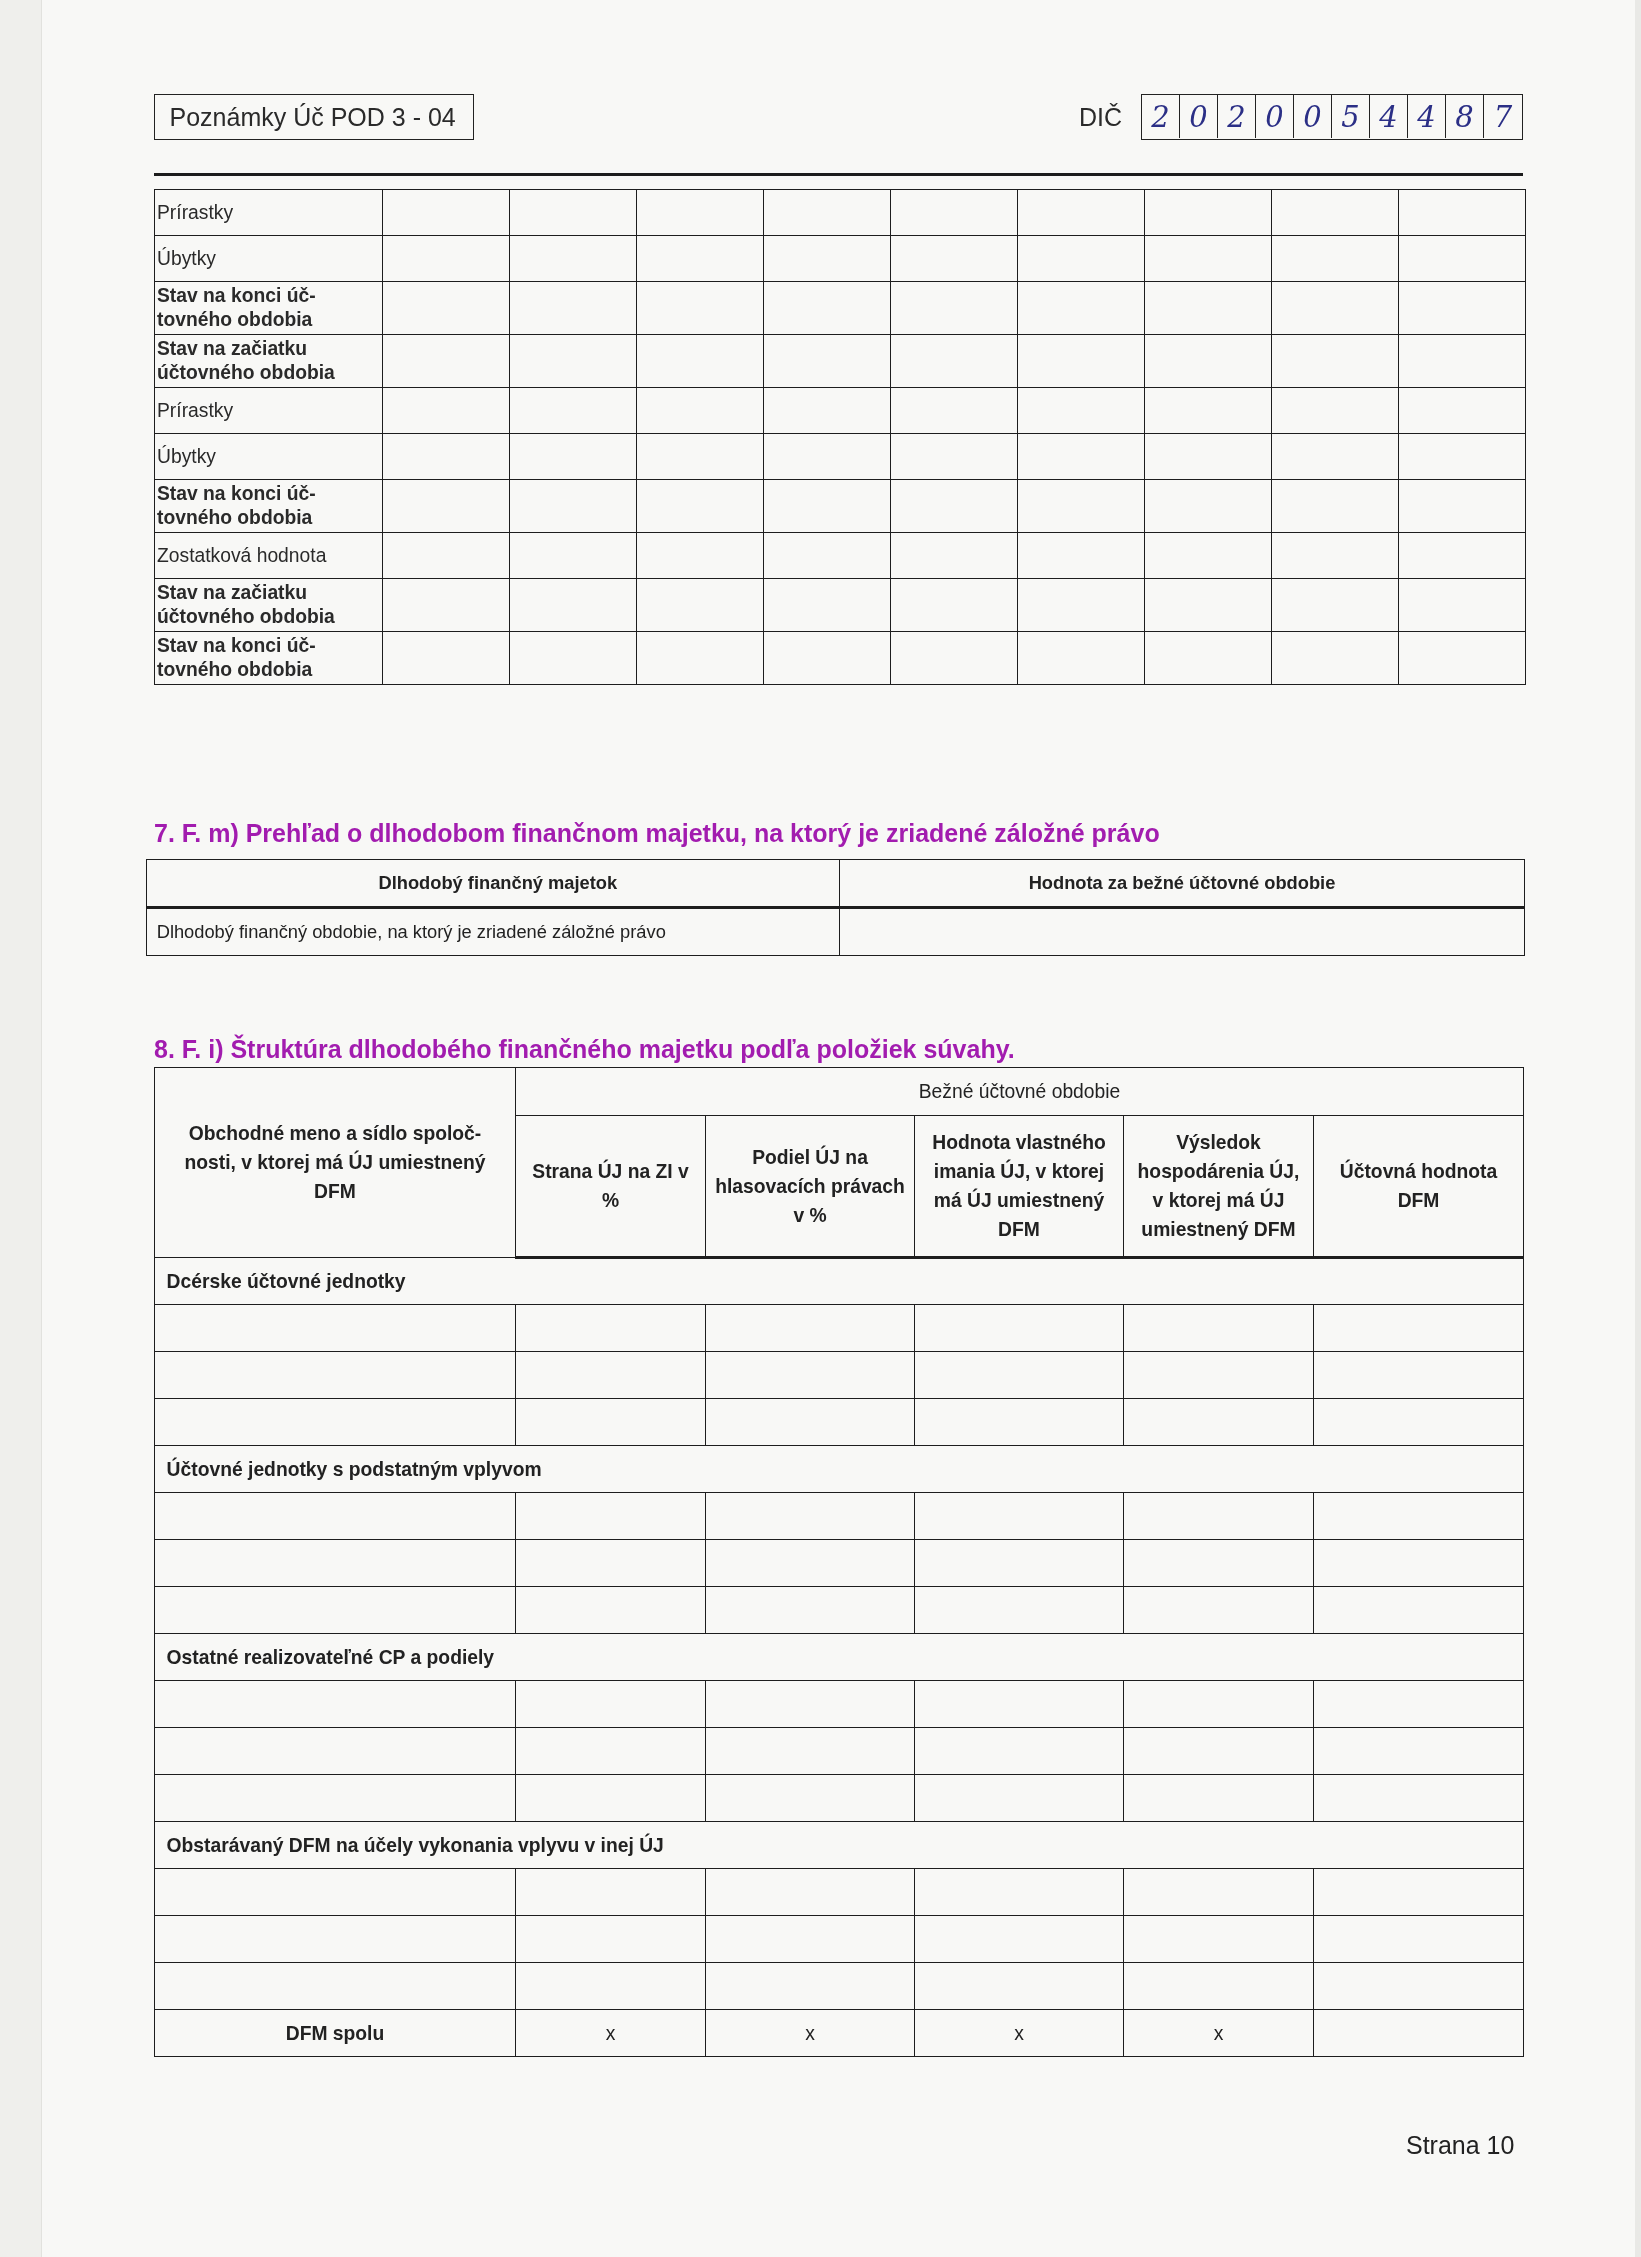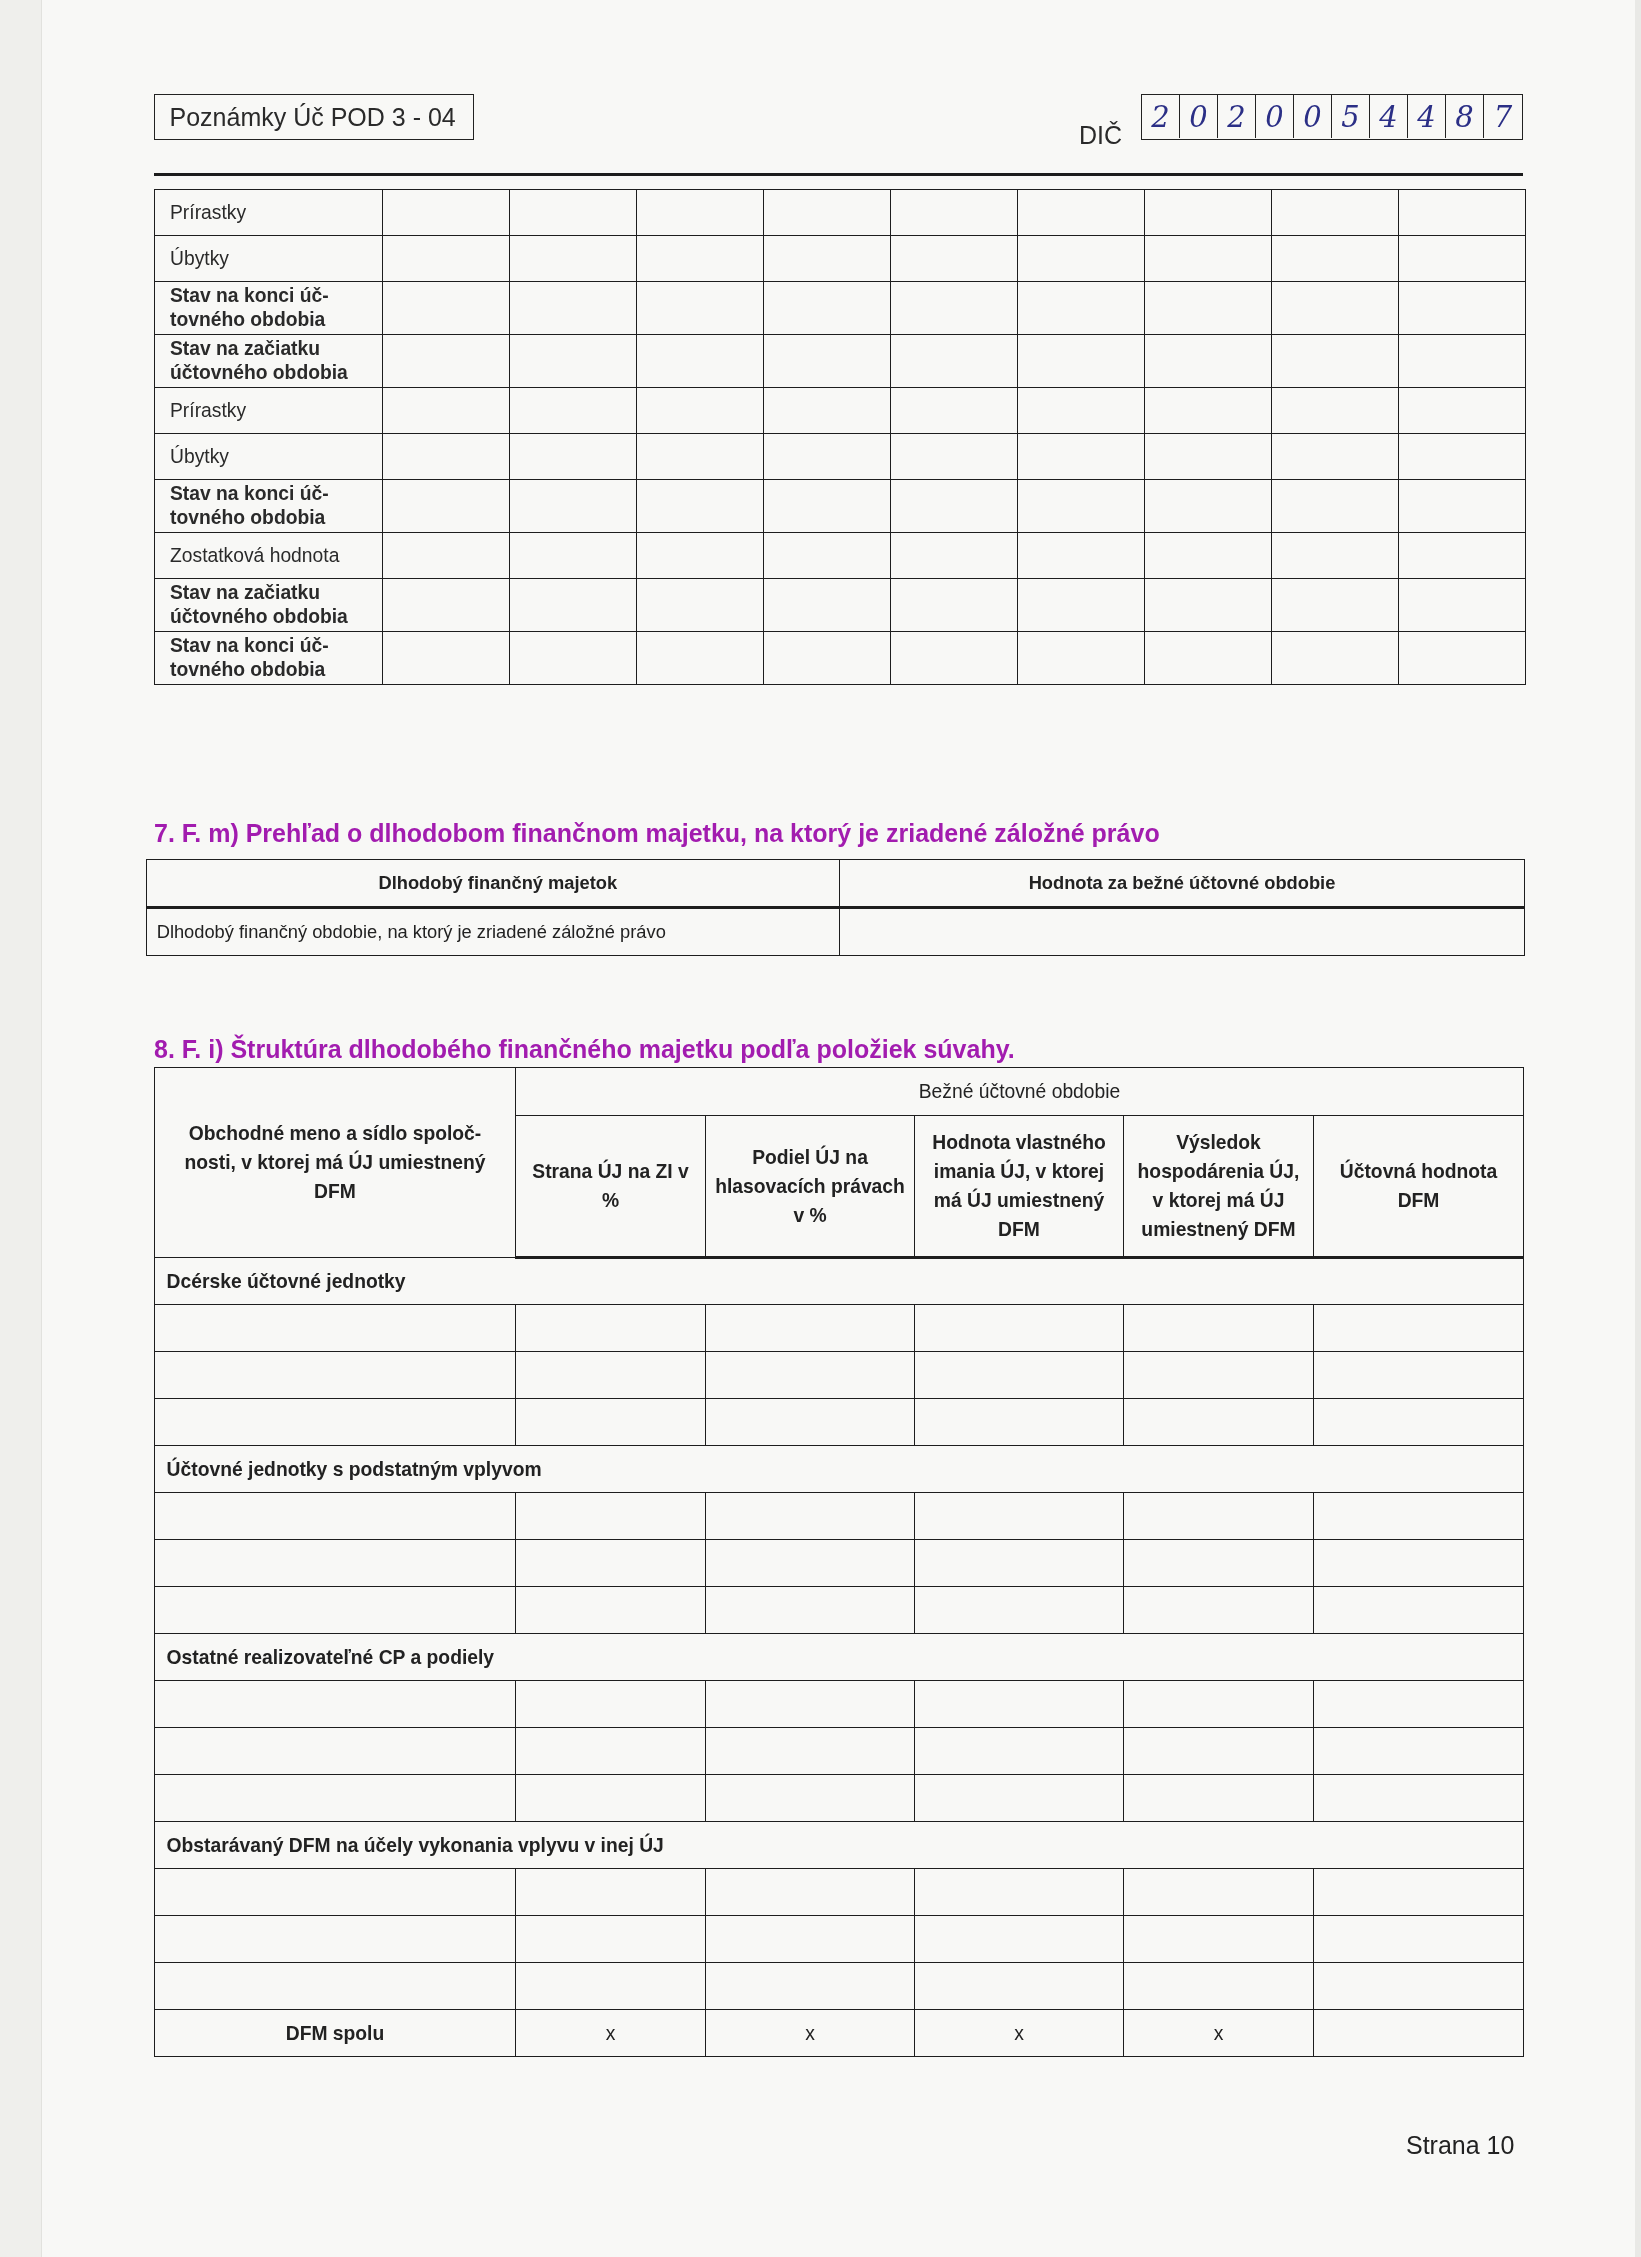--- a/index.html
+++ b/index.html
@@ -9,37 +9,37 @@
     font-family: "Liberation Sans", sans-serif; color: #222;
   }
   .page-edge-left { position: absolute; left: 0; top: 0; width: 41px; height: 2257px; background: #efefec; border-right: 1px solid #e2e2de; }
   .page-edge-right { position: absolute; right: 0; top: 0; width: 5.8px; height: 2257px; background: #e9e9e6; }
   .abs { position: absolute; }
   .title-box {
     left: 154px; top: 94px; width: 320px; height: 46px;
     border: 1.4px solid #222; box-sizing: border-box;
     font-size: 25px; line-height: 44px; padding-left: 14.5px; color: #2a2a2a;
   }
-  .dic-label { left: 1079px; top: 112px; height: 46px; line-height: 46px; font-size: 25px; color: #2a2a2a; }
+  .dic-label { left: 1079px; top: 94px; height: 46px; line-height: 46px; font-size: 25px; color: #2a2a2a; }
   .dic-boxes { left: 1141px; top: 94px; height: 46px; display: flex; border: 1.4px solid #222; box-sizing: border-box; }
   .dic-cell {
     width: 38px; height: 43px; box-sizing: border-box; border-right: 1.2px solid #222;
     font-family: "DejaVu Serif", serif; font-style: italic; font-size: 29px; color: #2b2f86;
     text-align: center; line-height: 44px;
   }
   .dic-cell:last-child { border-right: none; }
   .hrule { left: 154px; top: 173px; width: 1369px; height: 2.9px; background: #1c1c1c; }
 
   table { border-collapse: collapse; position: absolute; table-layout: fixed; }
   td { border: 1.4px solid #1e1e1e; padding: 0; box-sizing: border-box; }
 
   
   .t1 { left: 154px; top: 189px; width: 1369px; }
   .t1 td { font-size: 19.3px; color: #2a2a2a; }
-  .t1 td.lbl { padding-left: 15px; line-height: 24px; margin-left: 32px; }
+  .t1 td.lbl { padding-left: 2px; line-height: 24px; margin-left: 32px; }
   .t1 td.bold { font-weight: bold; font-size: 19.3px; line-height: 24px; }
 
   .sec-heading { font-weight: bold; font-size: 25px; color: #a21caf; white-space: nowrap; }
   .h7 { left: 154px; top: 819px; }
   .h8 { left: 154px; top: 1035px; }
 
   .t7 { left: 146px; top: 859px; width: 1378px; }
   .t7 td { font-size: 18.3px; height: 48px; }
   .t7 .hdr-row td { font-weight: bold; border-bottom: 3.9px solid #1e1e1e; text-align: center; }
   .t7 td.left { padding-left: 9.7px; }

